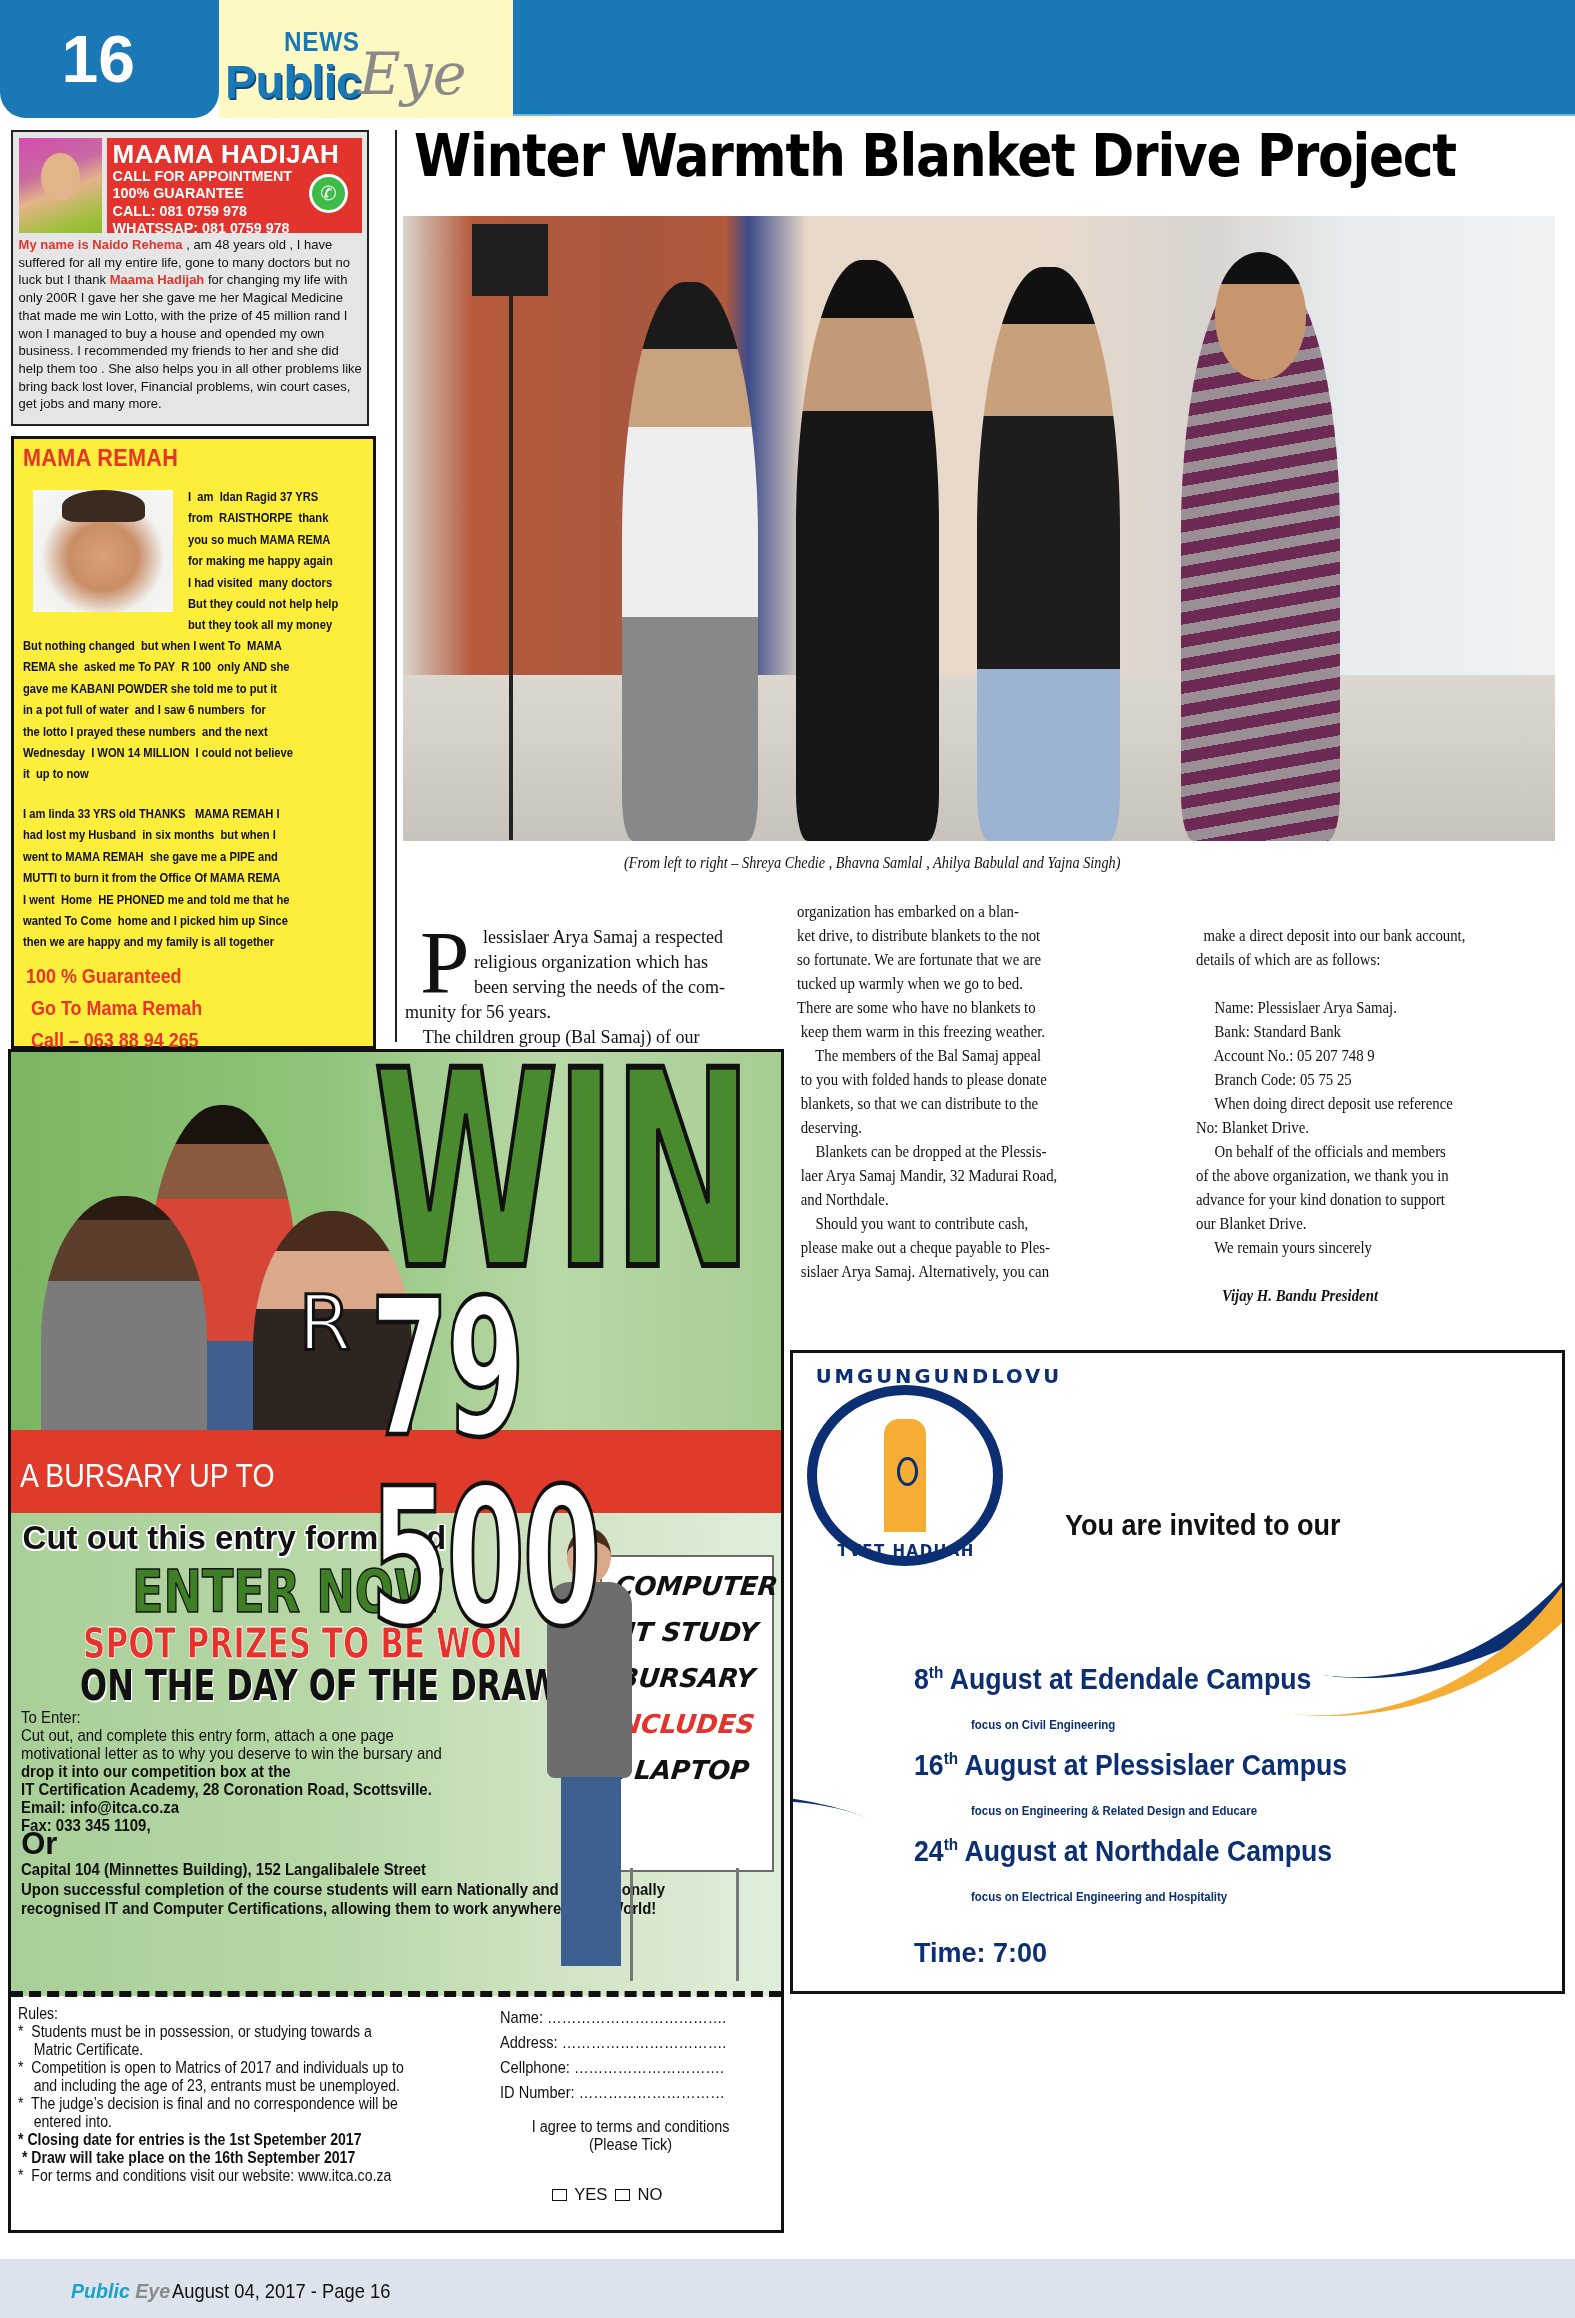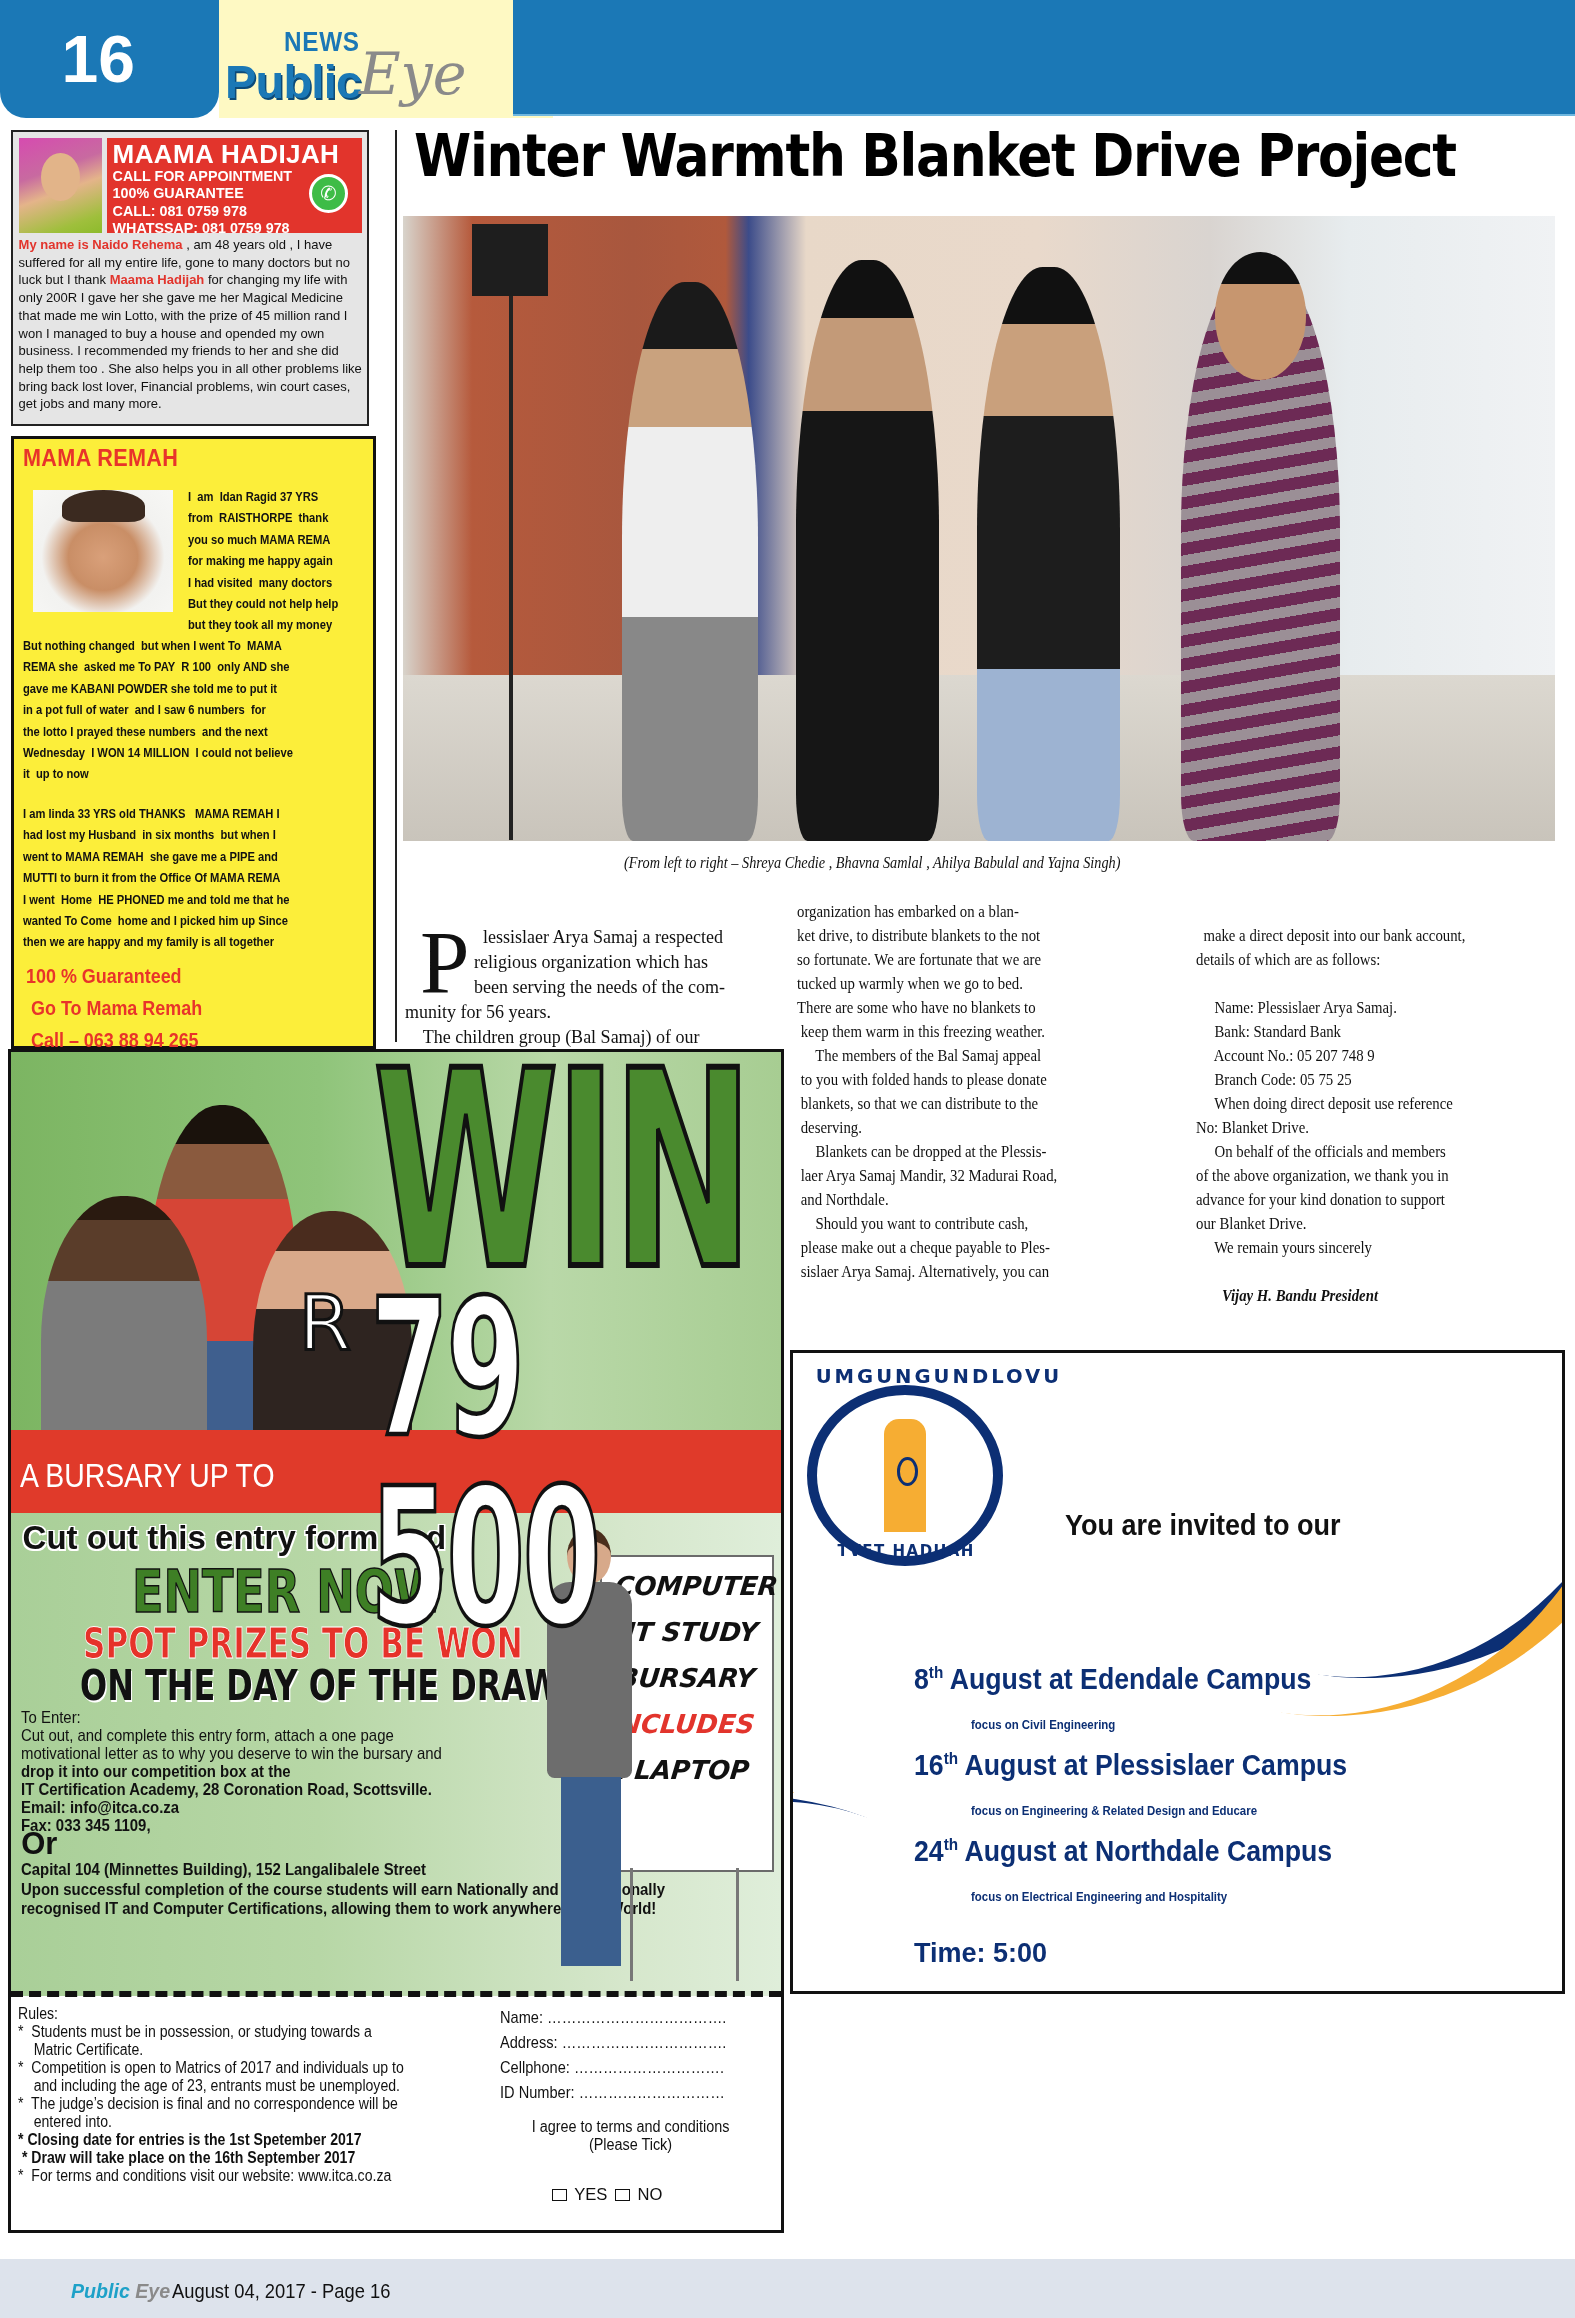--- a/index.html
+++ b/index.html
@@ -335,21 +335,21 @@
   <div class="college-sub">TVET HADIJAH</div>
   <div class="invite">You are invited to our</div>
 
   <div class="event" style="top:310px;"><span>8</span><sup>th</sup><span> August at Edendale Campus</span></div>
   <div class="focus" style="top:364px;">focus on Civil Engineering</div>
   <div class="event" style="top:396px;"><span>16</span><sup>th</sup><span> August at Plessislaer Campus</span></div>
   <div class="focus" style="top:450px;">focus on Engineering &amp; Related Design and Educare</div>
   <div class="event" style="top:482px;"><span>24</span><sup>th</sup><span> August at Northdale Campus</span></div>
   <div class="focus" style="top:536px;">focus on Electrical Engineering and Hospitality</div>
 
-  <div class="time">Time: 5:00</div>
+  <div class="time">Time: 7:00</div>
   <div class="join">Join us for College presentations, SETA
  presentations and tours of our workshop facilities.</div>
   <div class="more-info">For more information: 0860105790 or www.utvet.co.za</div>
 </div>
 
 <div class="footer">
   <span class="footer-logo"><span>Public</span> <span class="eye">Eye</span></span>
   <span class="footer-text">August 04, 2017 - Page 16</span>
 </div>
 

